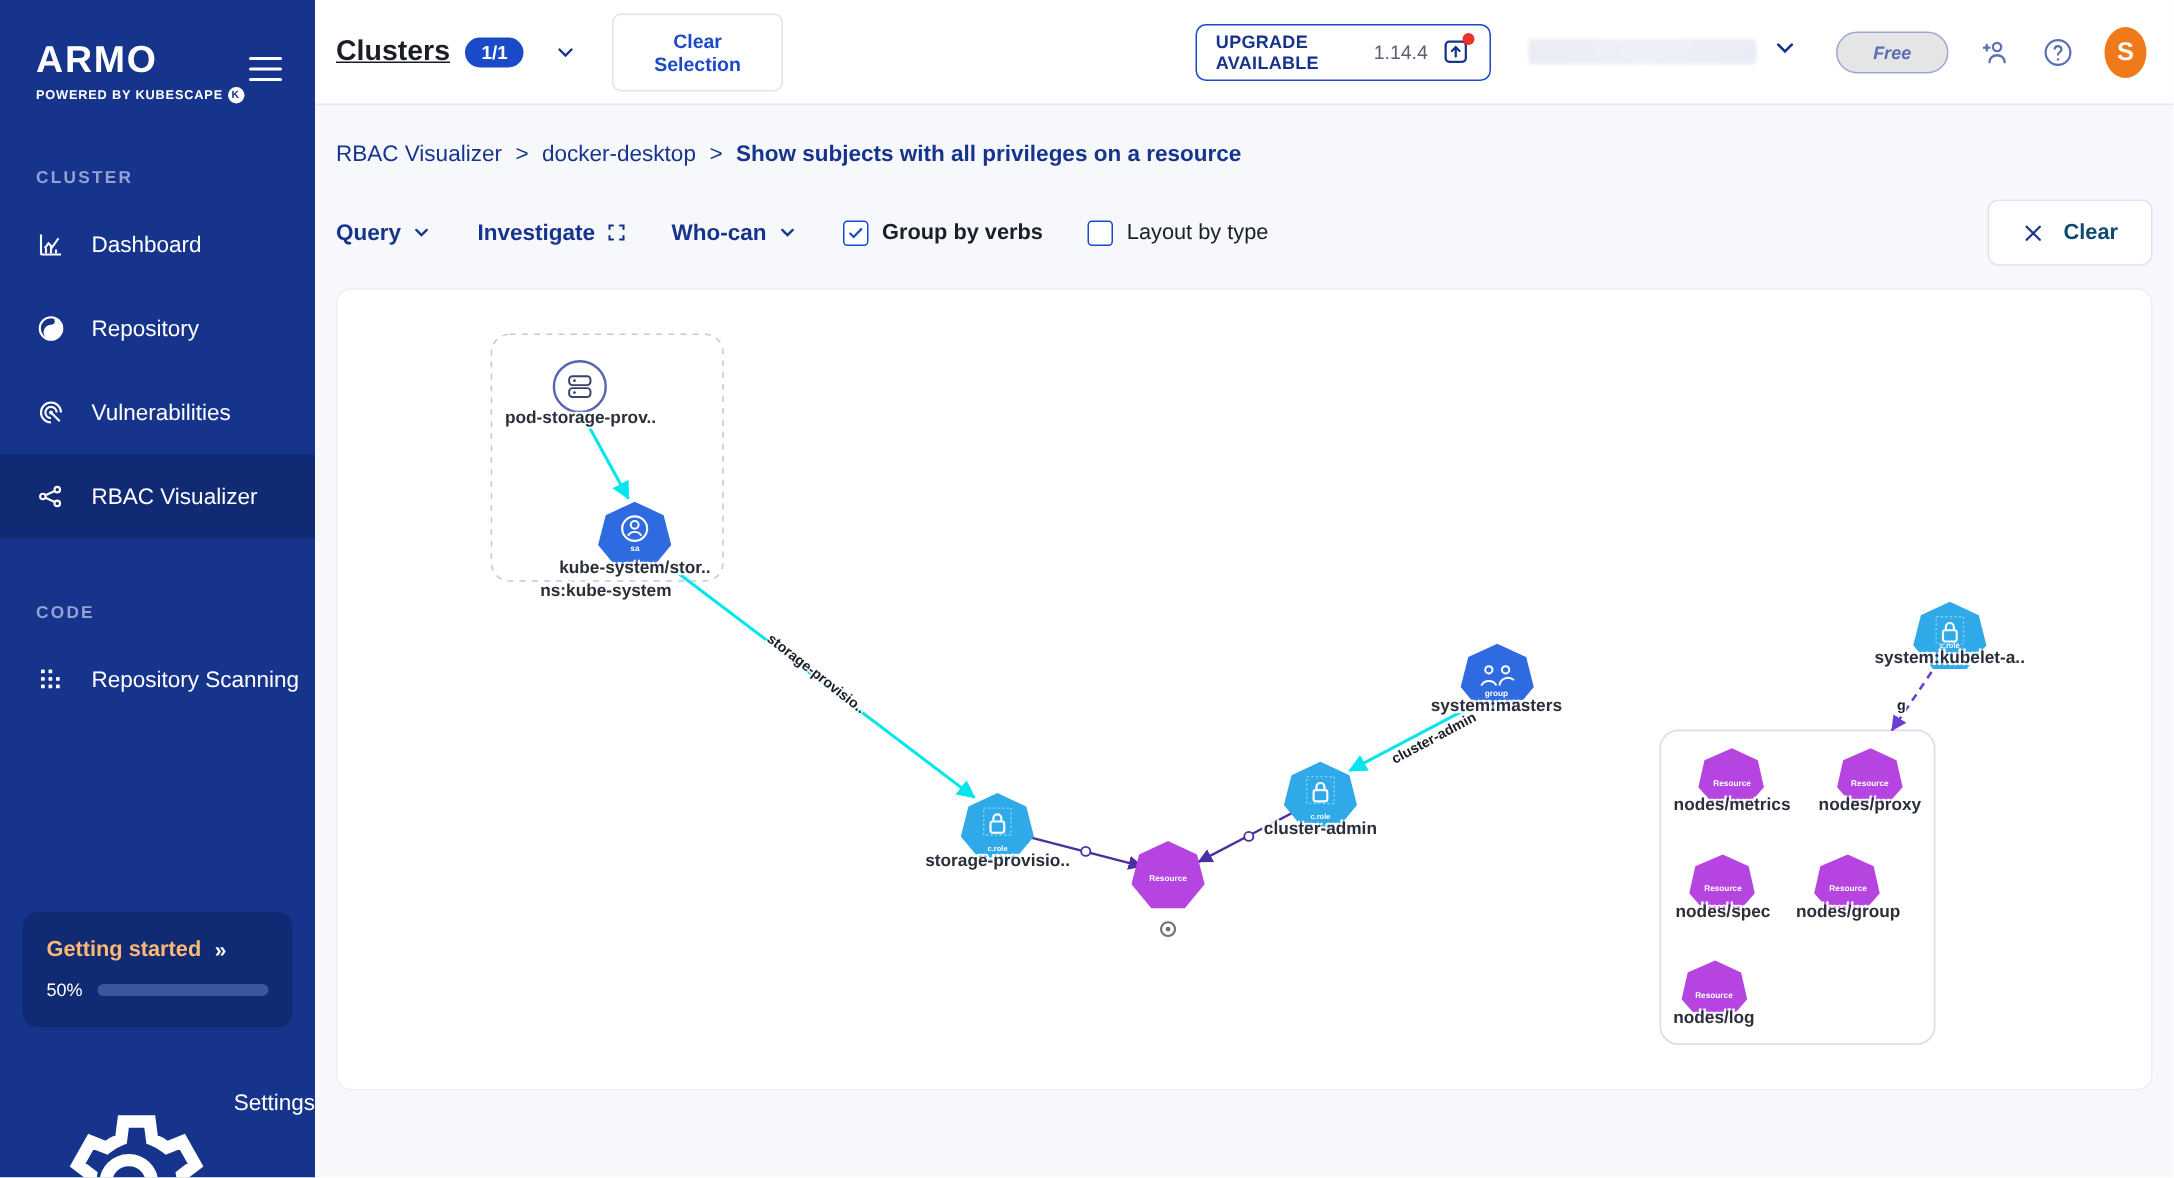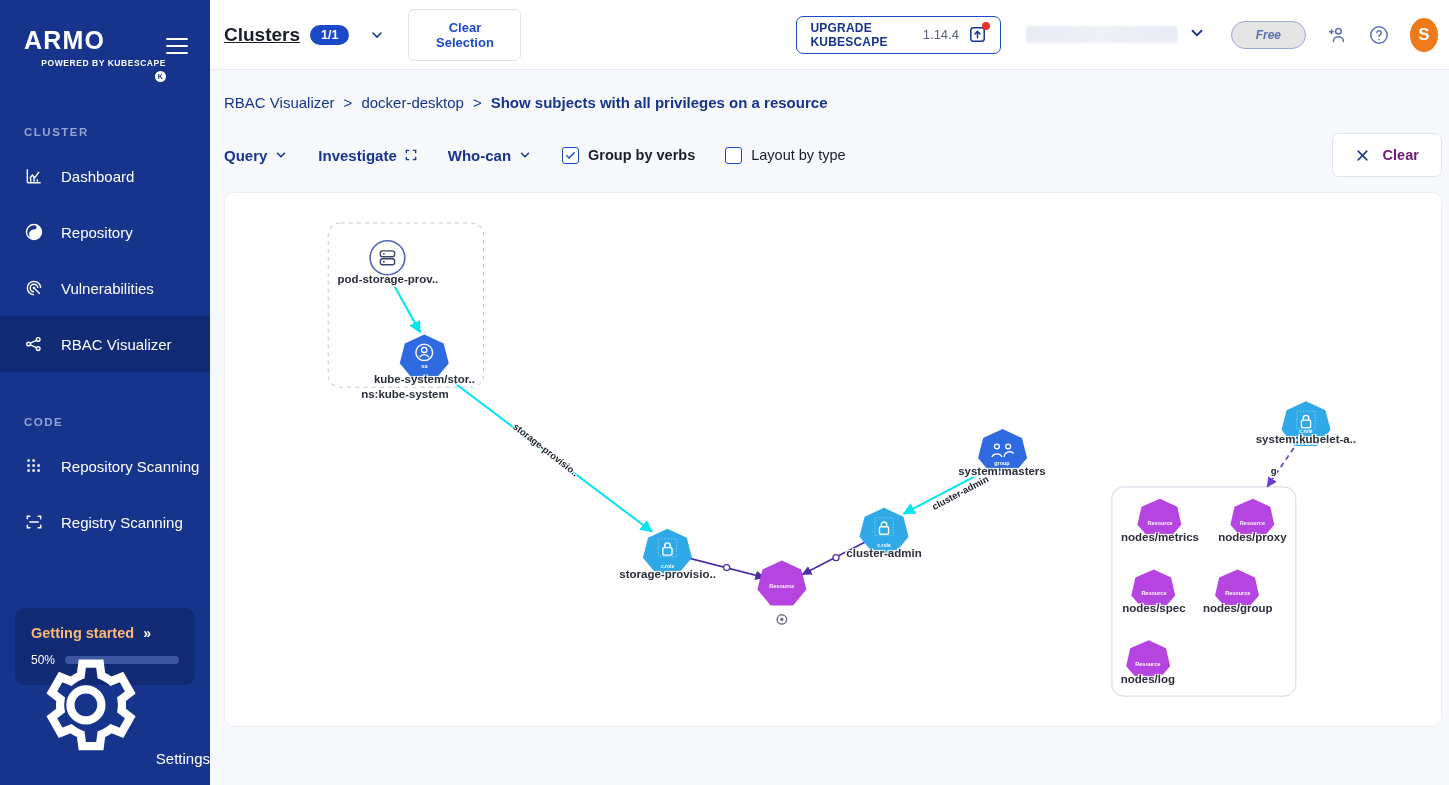--- a/index.html
+++ b/index.html
@@ -20,21 +20,21 @@
     position: relative;
   }
   .logo-row { padding: 28px 0 0 24px; display: flex; align-items: flex-start; }
   .logo-block { flex: 1 1 auto; }
   .logo-main {
     font-size: 25px; font-weight: 700; letter-spacing: 1.2px;
     line-height: 1; color: #fff;
   }
   .logo-sub {
     margin-top: 5px; font-size: 8.5px; font-weight: 700;
-    letter-spacing: 0.55px; color: #fff; display: flex; align-items: flex-end; gap: 3px; flex-direction: column;
+    letter-spacing: 0.55px; color: #fff; display: flex; align-items: flex-start; gap: 3px;
   }
   .kube-badge {
     display: inline-flex; align-items: center; justify-content: center;
     width: 11px; height: 11px; border-radius: 50%;
     background: #fff; color: #16348c; font-size: 7px; font-weight: 700;
   }
   .hamburger {
     width: 22px; margin: 10px 22px 0 0; flex: 0 0 22px; cursor: pointer;
   }
   .hamburger span {
@@ -65,21 +65,21 @@
   .gs-title-row { display: flex; align-items: center; gap: 9px; }
   .gs-title { font-size: 14.5px; font-weight: 700; color: #fdba74; }
   .gs-chev { color: #fff; font-size: 14px; font-weight: 700; letter-spacing: -2px; }
   .gs-progress-row { display: flex; align-items: center; gap: 10px; margin-top: 12px; }
   .gs-pct { font-size: 12px; color: #fff; }
   .gs-bar { flex: 1 1 auto; height: 8px; border-radius: 5px; background: #3d56a0; overflow: hidden; }
   .gs-bar-fill { height: 100%; background: #2ed3c0; border-radius: 5px; }
 
   .settings-item {
     position: absolute; left: 0; bottom: 18px; width: 210px;
-    display: flex; align-items: flex-end; gap: 8px;
+    display: flex; align-items: flex-start; gap: 8px;
     height: 40px; padding-left: 24px; font-size: 15px; color: #fff; cursor: pointer;
   }
 
   
   #main { flex: 1 1 auto; height: 785px; background: #f7f8fc; display: flex; flex-direction: column; }
 
   #topbar {
     height: 70px; flex: 0 0 70px; background: #fff;
     border-bottom: 1px solid #e4e7f0;
     display: flex; align-items: center; padding: 0 18px 0 14px;
@@ -156,21 +156,21 @@
     display: flex; align-items: center; justify-content: center; background: #fff;
   }
   .cbox .tick { width: 11px; height: 11px; display: none; }
   .cbox.checked .tick { display: block; }
   .tool-check.checked .lbl { font-weight: 700; }
   .clear-btn {
     margin-left: auto; margin-right: 14px;
     border: 1px solid #e0e4ef; background: #fff; border-radius: 7px;
     display: flex; align-items: center; gap: 13px;
     padding: 13px 22px; cursor: pointer;
-    color: #701a75; font-size: 14.5px; font-weight: 700;
+    color: #0c4a6e; font-size: 14.5px; font-weight: 700;
   }
 
   
   #canvas-card {
     margin: 15px 14px 0 14px; flex: 1 1 auto;
     background: #fff; border: 1px solid #eceef6; border-radius: 10px;
     position: relative; overflow: hidden; height: 535px; max-height: 535px;
   }
   #graph-svg { position: absolute; inset: 0; width: 100%; height: 100%; }
 
@@ -279,27 +279,20 @@
         <rect x="4" y="10" width="3" height="3" rx="0.7"></rect>
           <rect x="10" y="10" width="3" height="3" rx="0.7"></rect>
         <rect x="16" y="10" width="3" height="3" rx="0.7"></rect>
         <rect x="4" y="16" width="3" height="3" rx="0.7"></rect>
           <rect x="10" y="16" width="3" height="3" rx="0.7"></rect>
         <rect x="16" y="16" width="3" height="3" rx="0.7"></rect>
       </svg>
       <span>Repository Scanning</span>
     </div>
 
-    <div class="nav-item">
-      <svg class="nv-ico" viewBox="0 0 24 24" fill="none" stroke="#fff" stroke-width="1.8" stroke-linecap="round">
-        <path d="M4 8V5h3M20 8V5h-3M4 16v3h3M20 16v3h-3"></path>
-          <path d="M7 12h10"></path>
-      </svg>
-      <span>Registry Scanning</span>
-    </div>
 
     <div class="getting-started">
       <div class="gs-title-row">
         <span class="gs-title">Getting started</span>
         <span class="gs-chev">»</span>
       </div>
       <div class="gs-progress-row">
         <span class="gs-pct">50%</span>
         <span class="gs-bar">
           <span class="gs-bar-fill" id="gs-fill" style="width: 50%;"></span>
@@ -322,21 +315,21 @@
       <span class="clusters-label">Clusters</span>
       <span class="cluster-count">1/1</span>
       <span class="chev-down-btn">
         <svg width="16" height="16" viewBox="0 0 24 24" fill="none" stroke="#16348c" stroke-width="2.4" stroke-linecap="round">
             <path d="M6 9l6 6 6-6"></path>
           </svg>
       </span>
       <button class="clear-selection-btn">Clear Selection</button>
 
       <div class="upgrade-badge">
-        <span class="upgrade-text">UPGRADE KUBESCAPE</span>
+        <span class="upgrade-text">UPGRADE AVAILABLE</span>
         <span class="upgrade-version">1.14.4</span>
         <span class="upgrade-icon-wrap">
           <svg width="19" height="19" viewBox="0 0 24 24" fill="none" stroke="#16348c" stroke-width="1.9" stroke-linecap="round">
             <rect x="3.5" y="3.5" width="17" height="17" rx="3"></rect>
               <path d="M12 16V8.5M8.8 11.3L12 8l3.2 3.3"></path>
           </svg>
           <span class="upgrade-dot"></span>
         </span>
       </div>
 

